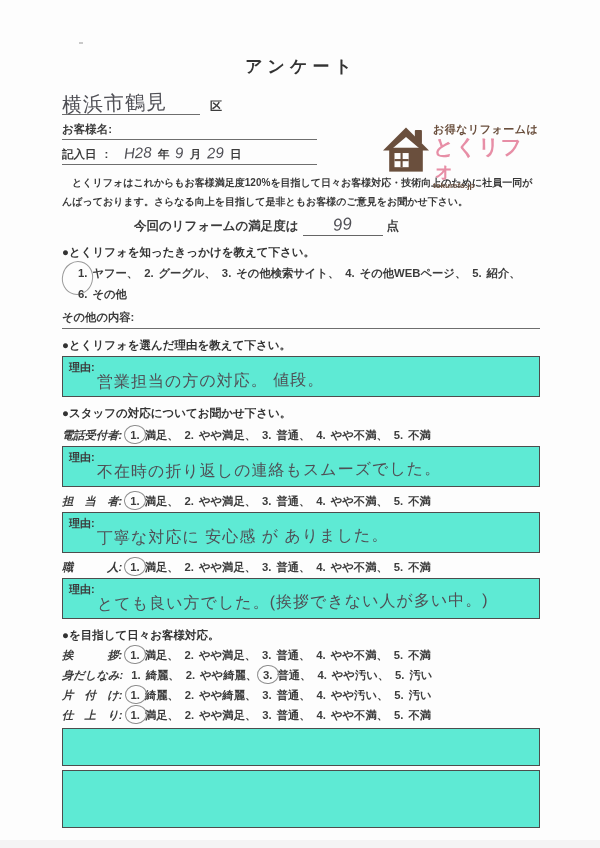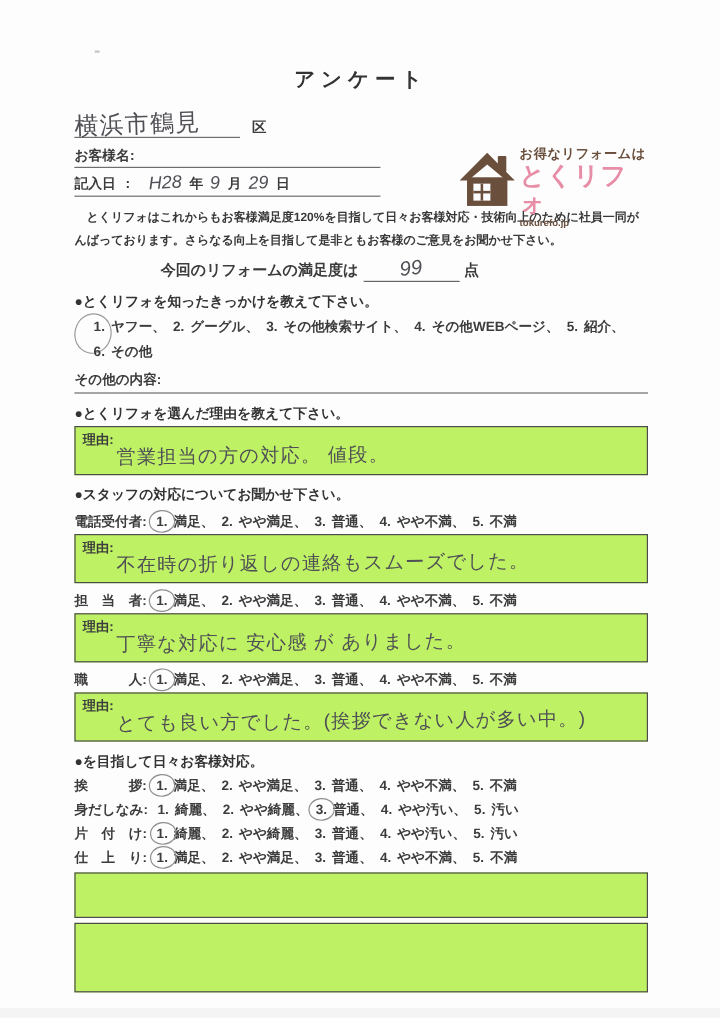--- a/index.html
+++ b/index.html
@@ -59,41 +59,41 @@
   .hw-score{
     font-size:17px;font-style:italic;color:#4f4f55;display:inline-block;
     transform:rotate(-6deg);font-weight:400;
   }
   
   .heading{margin-top:9px;font-size:11.5px;font-weight:700;color:#333;}
   .opt-row{
     margin-top:7px;font-size:11.3px;font-weight:700;display:flex;
     align-items:baseline;white-space:nowrap;
   }
-  .row-label{margin-right:6px;}
+  .row-label{margin-right:6px;font-style:italic;}
   .opts .opt{margin-right:2px;}
   .opts .num{position:relative;display:inline-block;margin-right:3px;padding:0 2px;}
   .opts .txt{margin-right:2px;}
   .num.sel::after{
     content:"";position:absolute;left:-4px;right:-5px;top:-4px;bottom:-3px;
     border:1.4px solid #8f8f8f;border-radius:50%;transform:rotate(-6deg);
   }
   .src-opts .num.sel::after{
     left:-14px;right:-4px;top:-6px;bottom:-16px;transform:rotate(14deg);
     border-color:#9a9a9a;
   }
   .indent6{padding-left:14px;margin-top:6px;}
   .other-row{
     margin-top:8px;border-bottom:1.4px solid #6e6e6e;padding-bottom:3px;
     font-size:11.3px;font-weight:700;
   }
   
   .rbox{
     position:relative;border:1.5px solid #4d4d4d;margin-top:3px;
-    background:#bef264;
+    background:#5eead4;
   }
   .rlabel{position:absolute;left:6px;top:3px;font-size:11px;font-weight:700;}
   .rline{
     padding:13px 4px 5px 34px;font-size:16px;letter-spacing:1px;
     transform:rotate(-0.6deg);white-space:nowrap;overflow:hidden;
   }
   .box-empty1{height:36px;margin-top:5px;}
   .box-empty2{height:56px;margin-top:4px;}
   .tight .opt-row{margin-top:5px;}
 </style>

